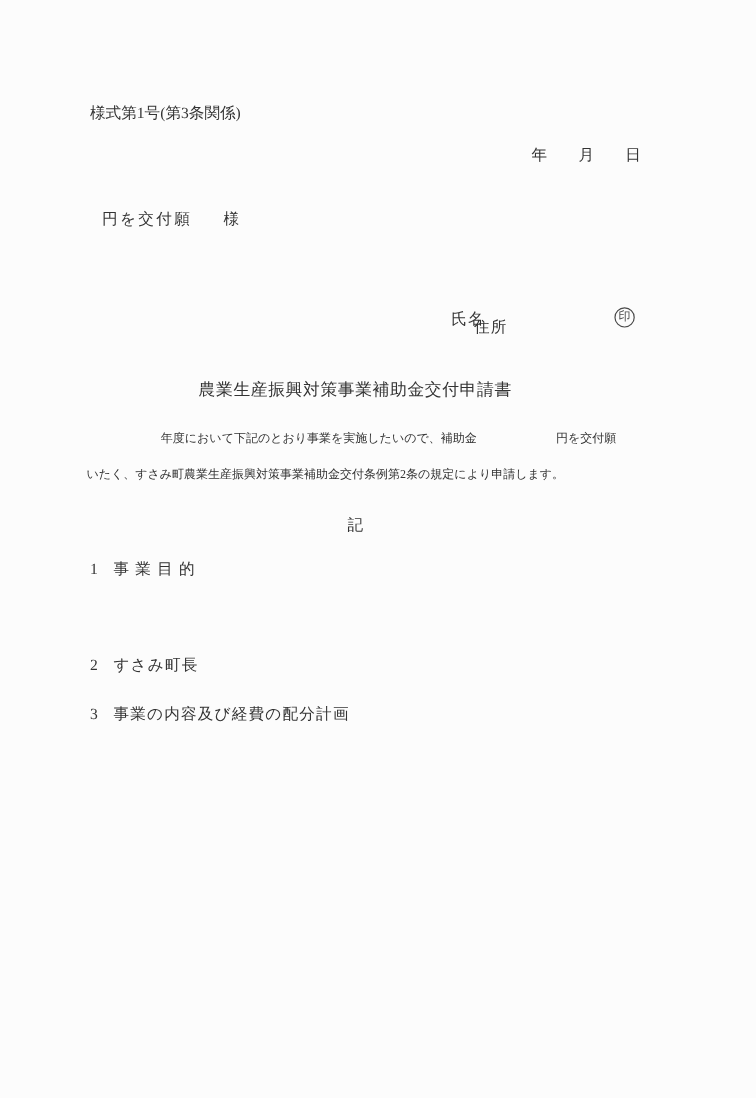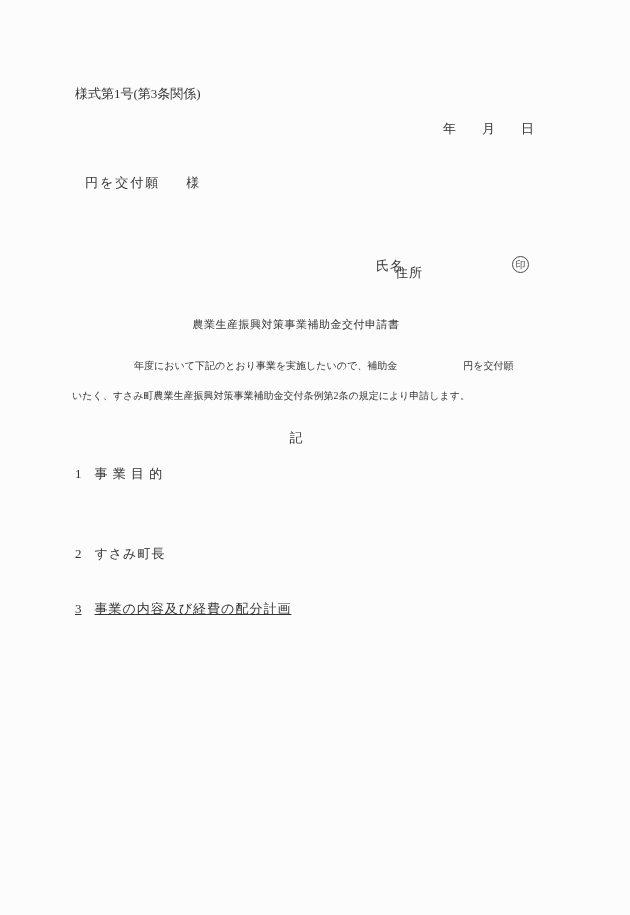--- a/index.html
+++ b/index.html
@@ -42,36 +42,36 @@
     display: flex;
     align-items: center;
     justify-content: center;
     box-sizing: border-box;
   }
   .seal-char { font-size: 10px; line-height: 1; color: #4a4a4a; }
 
   .doc-title {
     left: 0; right: 0; top: 318px;
     text-align: center;
-    font-size: 11px;
+    font-size: 14px;
     letter-spacing: 0.5px;
   }
 
   .body-line { font-size: 10px; }
   .body-line-1 { left: 72px; top: 360px; }
   .body-line-2 { left: 72px; top: 390px; text-align: center; }
   .blank-indent { display: inline-block; width: 62px; }
   .blank-amount { display: inline-block; width: 66px; }
 
   .record-heading { left: 0; right: 0; top: 431px; text-align: center; }
 
   .item { left: 75px; }
   .item-1 { top: 467px; text-align: center; }
   .item-2 { top: 547px; }
-  .item-3 { top: 602px; text-decoration: underline; }
+  .item-3 { top: 588px; }
   .item .item-label { margin-left: 13px; letter-spacing: 1px; }
 </style>
 </head>
 <body>
 
 <div class="page">
 
   <div class="abs form-number">様式第1号(第3条関係)</div>
 
   <div class="abs date-line">

